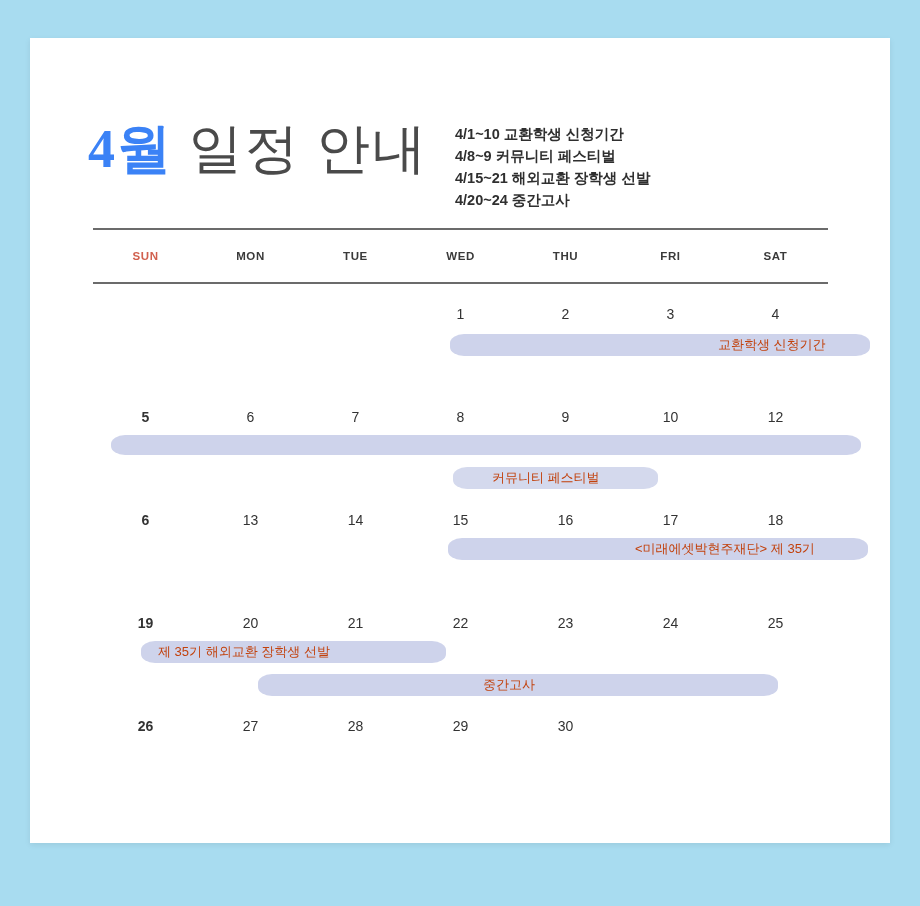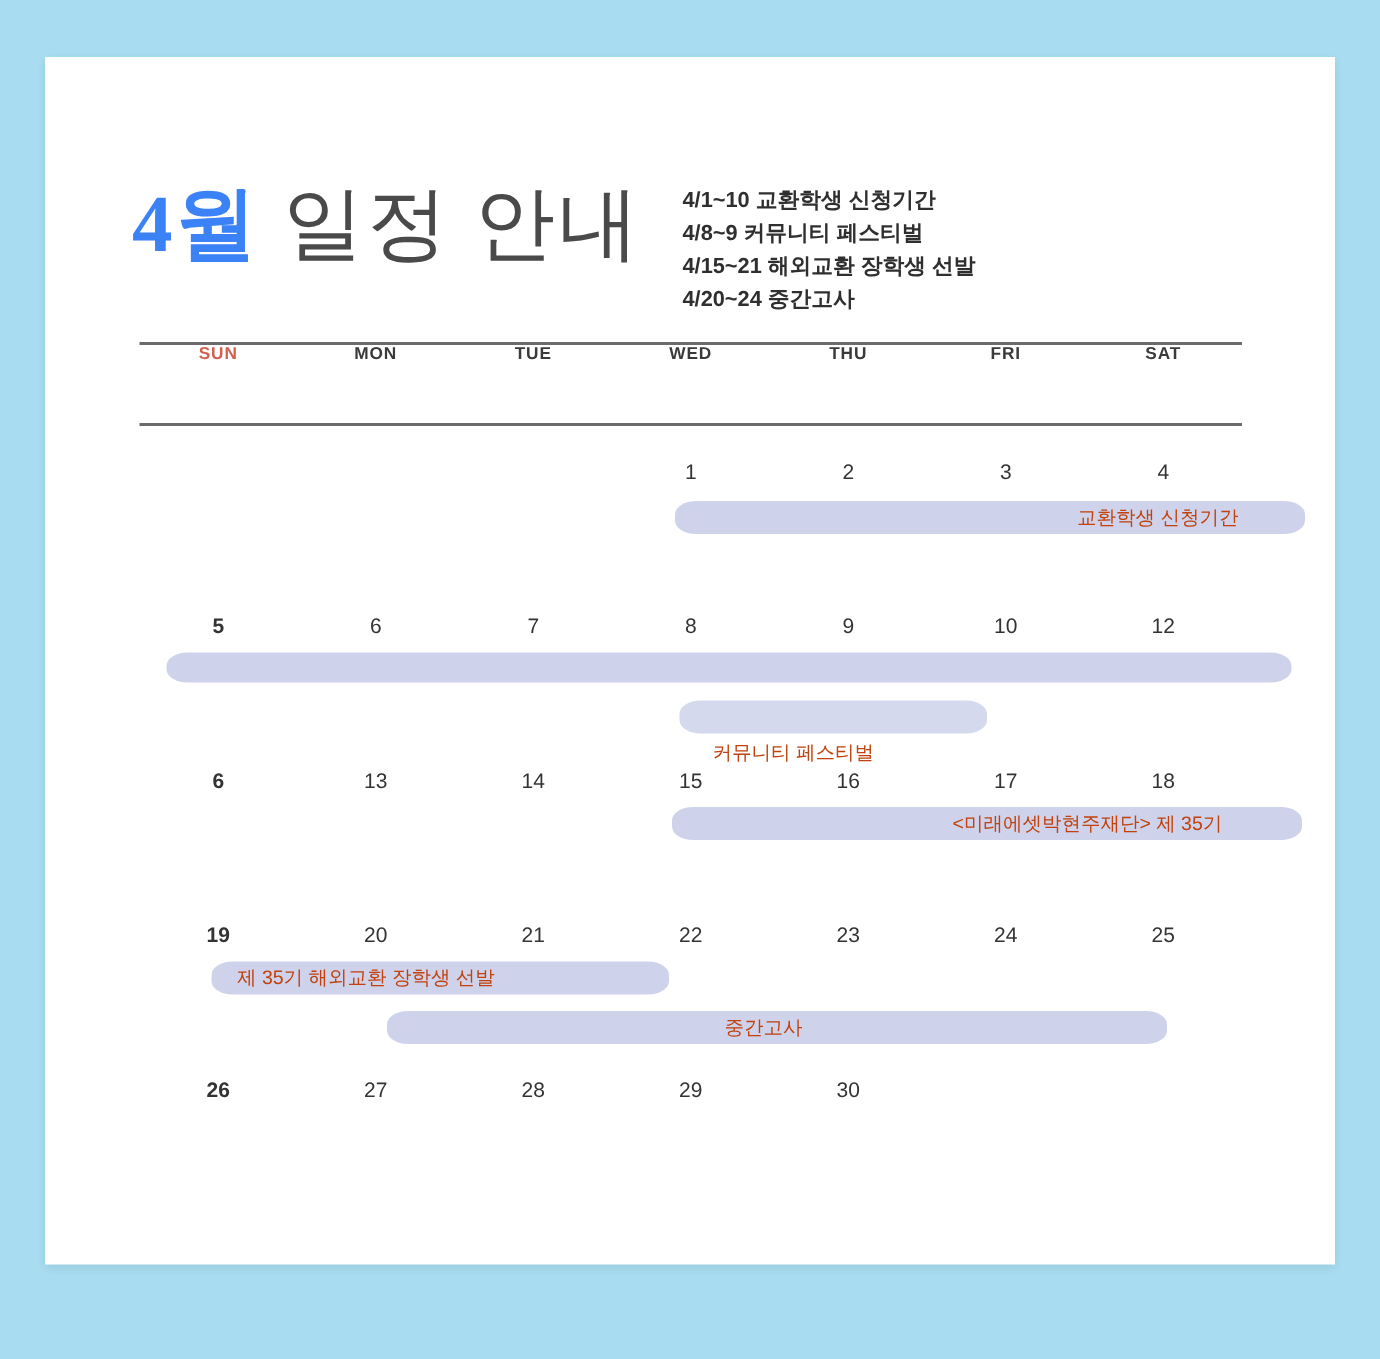--- a/index.html
+++ b/index.html
@@ -93,20 +93,21 @@
   }
   .hrule {
     height: 2px;
     background: #6b6b6b;
     width: 100%;
   }
   .dow {
     display: flex;
     width: 100%;
     height: 52px;
+    align-items: center;
   }
   .dow .cell {
     flex: 1 1 0;
     text-align: center;
     font-size: 11.5px;
     font-weight: bold;
     letter-spacing: 0.6px;
     color: #3a3a3a;
   }
   .dow .cell.sun { color: #d1604e; }
@@ -273,21 +274,21 @@
           <div class="num">6</div>
           <div class="num">7</div>
           <div class="num">8</div>
           <div class="num">9</div>
           <div class="num">10</div>
           <div class="num">12</div>
         </div>
         <div class="stroke" style="left:18px; top:48px; width:750px; height:20px;"></div>
         <div class="ev-label" style="left:0px; top:48px;"></div>
         <div class="stroke light" style="left:360px; top:80px; width:205px; height:22px;"></div>
-        <div class="ev-label" style="left:382px; top:82px;margin-top:24px;">커뮤니티 페스티벌</div>
+        <div class="ev-label" style="left:399px; top:82px;">커뮤니티 페스티벌</div>
       </div>
 
       <div class="week">
         <div class="nums">
           <div class="num sun">6</div>
           <div class="num">13</div>
           <div class="num">14</div>
           <div class="num">15</div>
           <div class="num">16</div>
           <div class="num">17</div>

